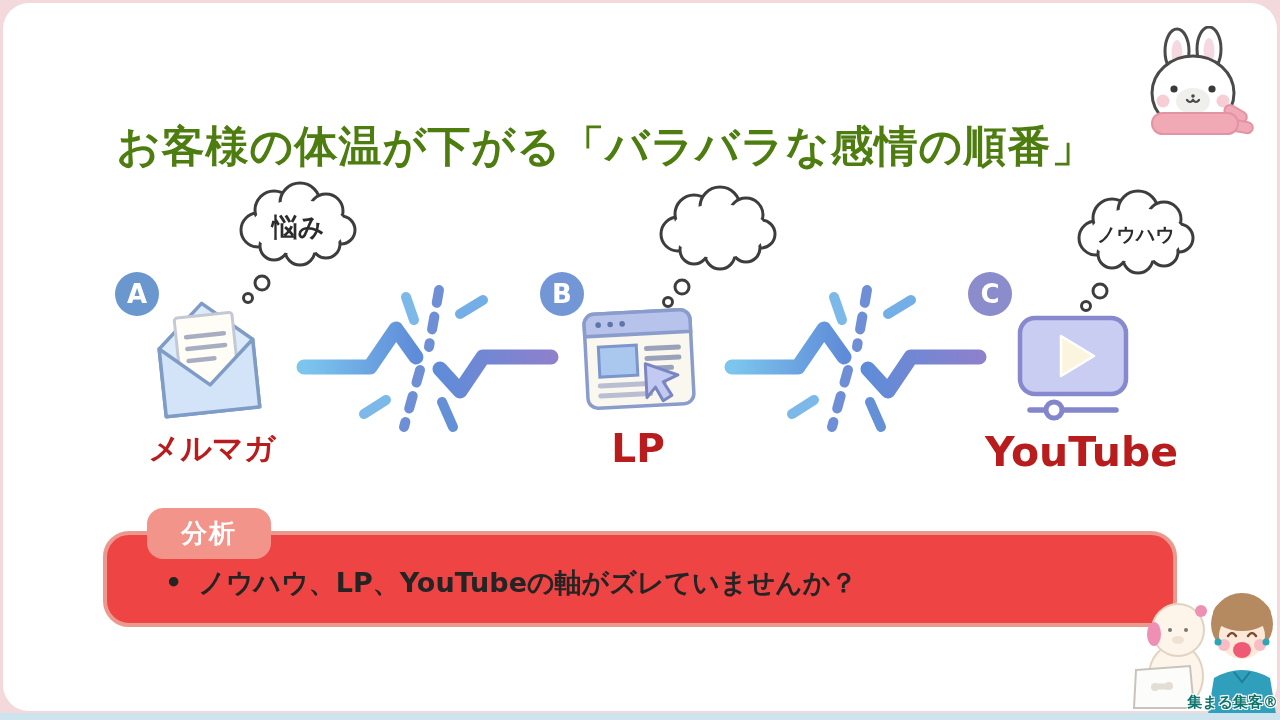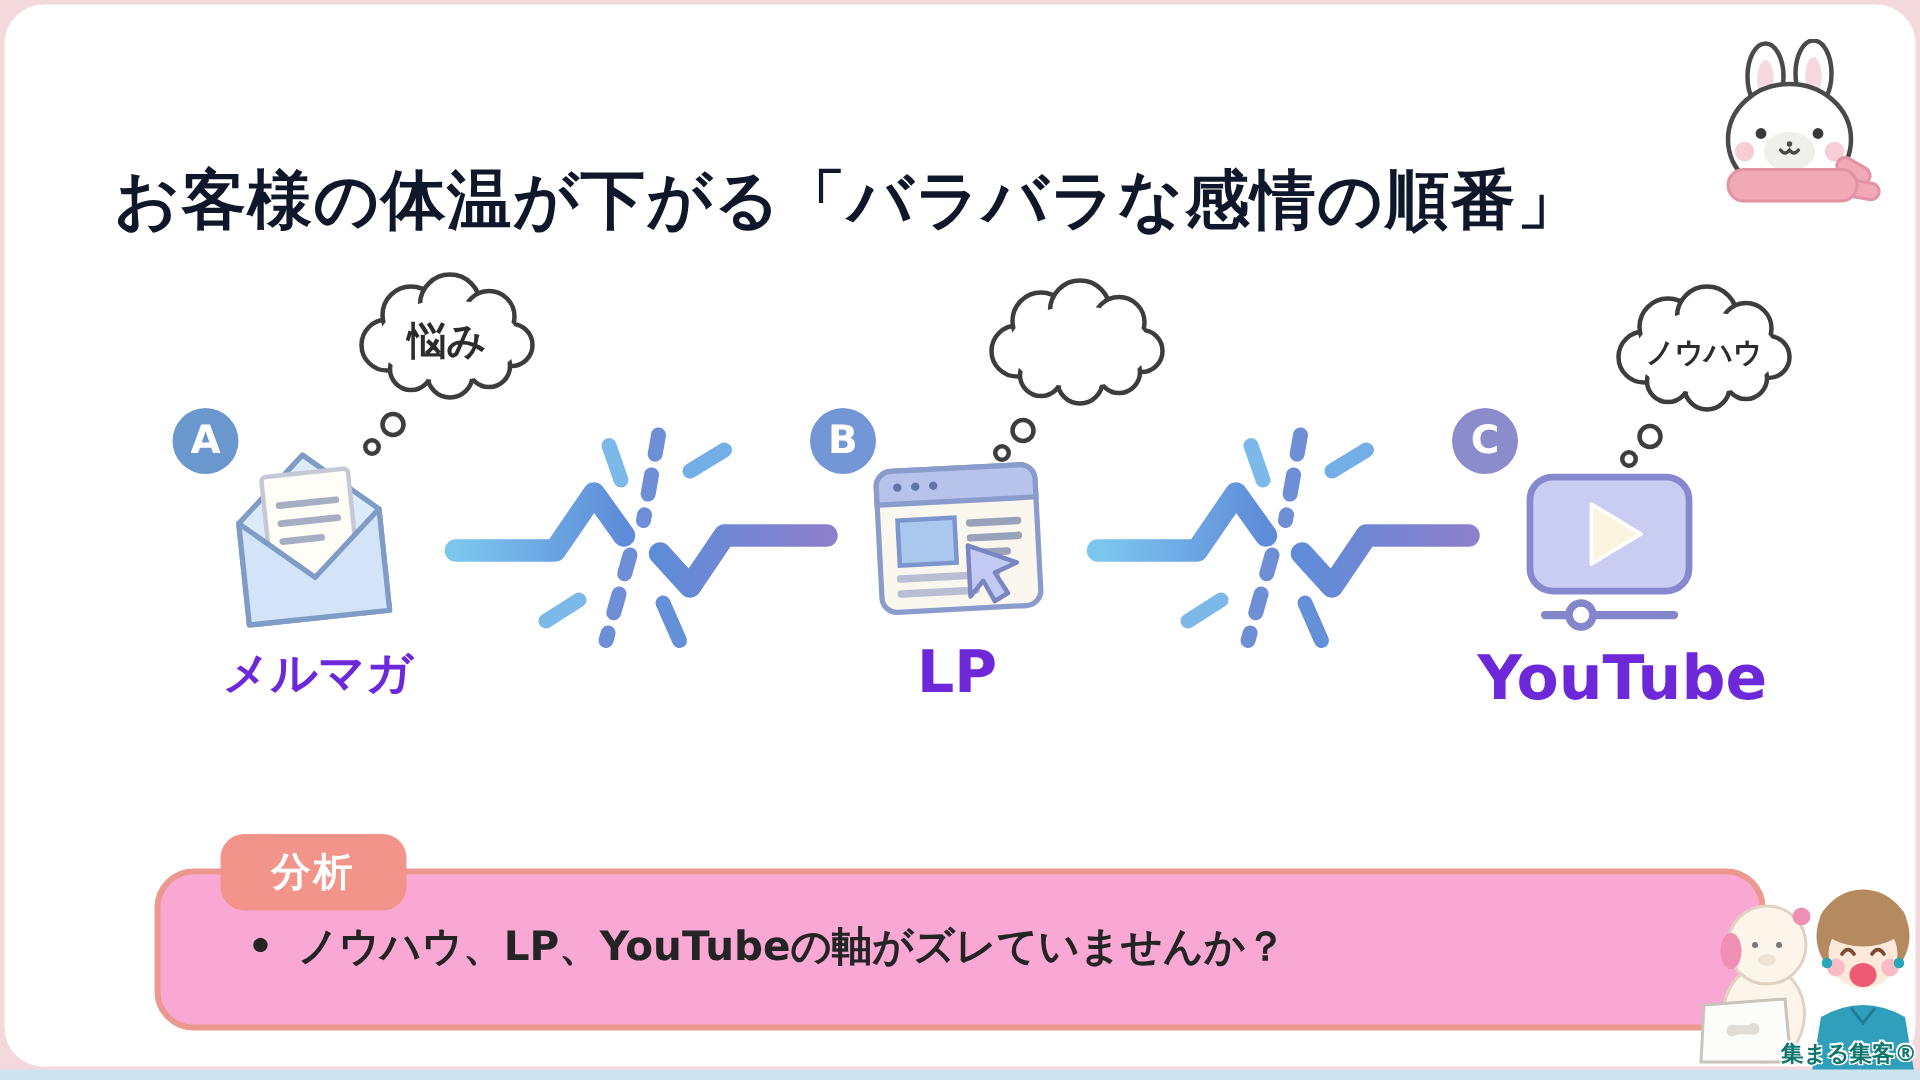--- a/index.html
+++ b/index.html
@@ -9,23 +9,24 @@
     font-family:"DejaVu Sans","Liberation Sans",sans-serif;
   }
   .card{
     position:absolute;left:3px;top:3px;right:3px;bottom:9px;
     background:#ffffff;border-radius:26px;
   }
   .bottom-strip{
     position:absolute;left:0;right:0;bottom:0;height:7px;background:#cde4ef;
   }
   .title{
-    position:absolute;left:76px;top:76px;width:1060px;
-    font-size:43px;font-weight:800;color:#0f172a;letter-spacing:1px;
+    position:absolute;left:76px;top:89px;width:1060px;
+    font-size:43px;font-weight:800;color:#4d7c0f;letter-spacing:1px;
     white-space:nowrap;
+    text-align:center;
   }
   .rabbit{position:absolute;left:1136px;top:26px;width:118px;height:114px;}
 
   
   .badge{
     position:absolute;width:44px;height:44px;border-radius:50%;
     color:#ffffff;font-size:26px;font-weight:800;
     display:flex;align-items:center;justify-content:center;
   }
   .badge-a{left:115px;top:272px;background:#6b97cf;}
@@ -44,36 +45,35 @@
   .bubble-c{left:1066px;top:186px;}
   .bubble-c .thought-text{font-size:19px;top:36px;}
 
   
   .ch-icon{position:absolute;}
   .icon-mail{left:150px;top:287px;width:115px;height:135px;transform:rotate(-6deg);}
   .icon-browser{left:583px;top:308px;width:112px;height:102px;transform:rotate(-3deg);}
   .icon-video{left:1014px;top:312px;width:118px;height:110px;}
 
   .ch-label{
-    position:absolute;text-align:center;font-weight:800;color:#6d28d9;
+    position:absolute;text-align:center;font-weight:800;color:#b91c1c;
   }
   .label-a{left:127px;top:428px;width:170px;font-size:31px;}
   .label-b{left:578px;top:426px;width:120px;font-size:39px;}
   .label-c{left:985px;top:428px;width:175px;font-size:41px;}
 
   .pulse{position:absolute;width:275px;height:173px;}
   .pulse-1{left:290px;top:272px;}
   .pulse-2{left:718px;top:272px;}
 
   
   .analysis{
-    position:absolute;left:103px;top:531px;width:1074px;height:108px;
-    background:#f9a8d4;border:4px solid #eb998f;border-radius:26px;
+    position:absolute;left:103px;top:531px;width:1074px;height:96px;
+    background:#ef4444;border:4px solid #eb998f;border-radius:26px;
     box-sizing:border-box;
-    margin-top:48px;
   }
   .analysis-tag{
     position:absolute;left:40px;top:-27px;
     background:#f2948a;color:#ffffff;font-size:26px;font-weight:800;
     padding:8px 34px;border-radius:16px;letter-spacing:2px;
   }
   .analysis-list{
     list-style:none;margin:0;padding:30px 20px 0 58px;
   }
   .analysis-list li{

